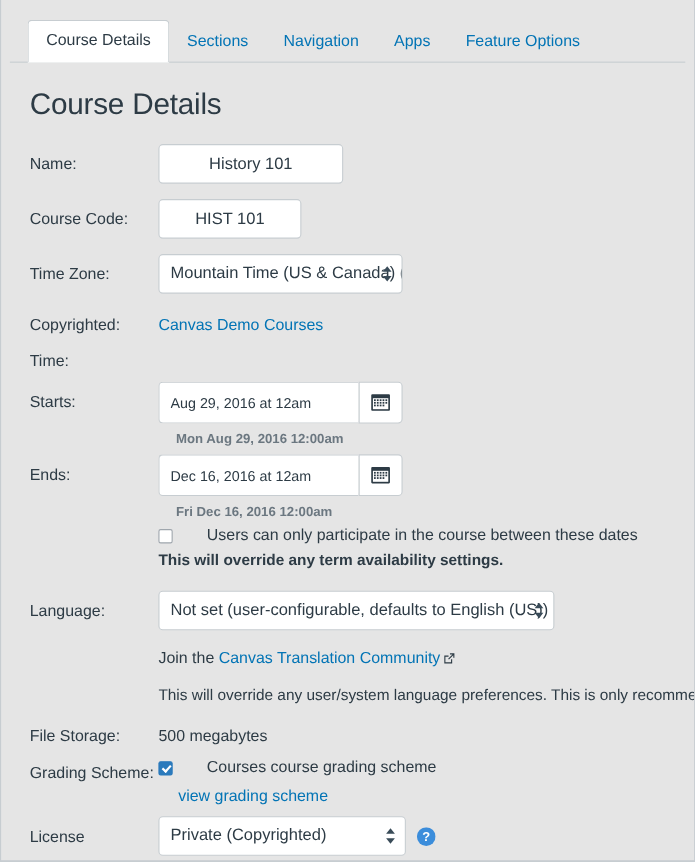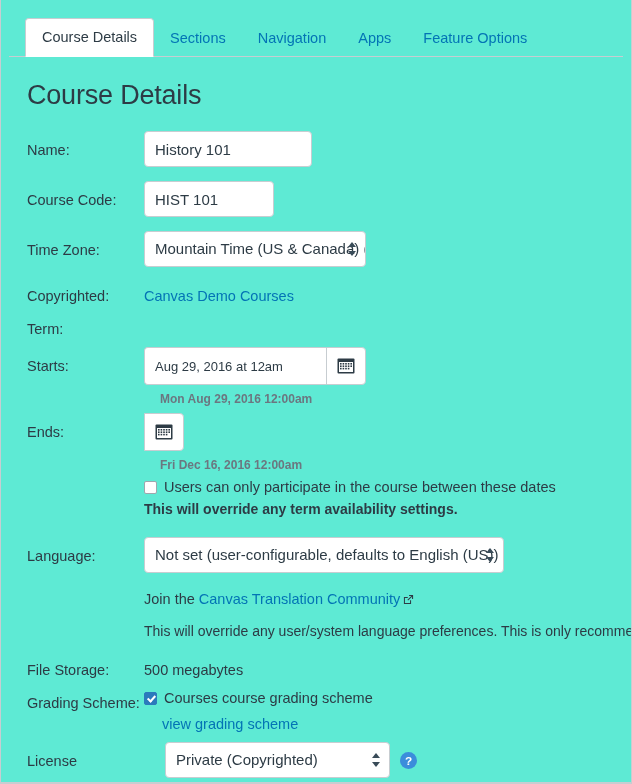--- a/index.html
+++ b/index.html
@@ -17,21 +17,21 @@
   }
 
   #page {
     position: relative;
     width: 632px;
     height: 784px;
     box-sizing: border-box;
     border-left: 1px solid #c7cdd1;
     border-right: 1px solid #c7cdd1;
     border-bottom: 2px solid #c7cdd1;
-    background: #5eead4;
+    background: #e5e5e5;
     overflow: hidden;
   }
 
   
   .tabs {
     position: relative;
     height: 39px;
     margin: 18px 0 0 0;
     padding-left: 24px;
     box-sizing: border-box;
@@ -107,20 +107,21 @@
     box-sizing: border-box;
     height: 36px;
     font-size: 15px;
     font-family: "Liberation Sans", sans-serif;
     color: #2d3b45;
     padding: 0 10px;
     border: 1px solid #c7cdd1;
     border-radius: 4px;
     background: #fff;
     outline: none;
+    text-align: center;
   }
   .txt.name { width: 168px; }
   .txt.code { width: 130px; }
 
   
   .sel {
     position: relative;
     display: inline-block;
     box-sizing: border-box;
     border: 1px solid #c7cdd1;
@@ -163,21 +164,21 @@
   .sel .arrows::before {
     top: 1px;
     border-bottom: 5px solid #394b58;
   }
   .sel .arrows::after {
     bottom: 1px;
     border-top: 5px solid #394b58;
   }
   .sel.tz { width: 222px; }
   .sel.lang { width: 360px; }
-  .sel.license { width: 225px; margin-left: 21px; }
+  .sel.license { width: 225px; }
 
   .plain-value {
     font-size: 14.5px;
     line-height: 20px;
     padding-top: 9px;
     color: #2d3b45;
   }
   .link {
     color: #0374B5;
     text-decoration: none;
@@ -227,20 +228,21 @@
   }
 
   
   .cb-line {
     display: flex;
     align-items: center;
     font-size: 14.5px;
     line-height: 20px;
     color: #2d3b45;
     padding-top: 4px;
+    gap: 24px;
   }
   .cb {
     box-sizing: border-box;
     width: 13px;
     height: 13px;
     border: 1px solid #9fa6ad;
     border-radius: 2px;
     background: #fff;
     margin: 0 7px 0 0;
     flex: 0 0 13px;
@@ -358,21 +360,21 @@
     <div class="row sp-10">
       <div class="label">Copyrighted:</div>
       <div class="field">
         <div class="plain-value">
           <a class="link">Canvas Demo Courses</a>
         </div>
       </div>
     </div>
 
     <div class="row sp-4">
-      <div class="label">Term:</div>
+      <div class="label">Time:</div>
     </div>
 
     <div class="row sp-8">
       <div class="label">Starts:</div>
       <div class="field">
         <div class="date-wrap">
           <input class="date-input" type="text" value="Aug 29, 2016 at 12am" style="">
           <button class="date-btn">
             <svg class="cal-ico" width="18" height="16" viewBox="0 0 18 16">
               <rect x="0.5" y="0.5" width="17" height="15" rx="1" fill="#2d3b45"></rect>
@@ -402,20 +404,21 @@
       <div class="label"></div>
       <div class="field">
         <div class="date-hint">Mon Aug 29, 2016 12:00am</div>
       </div>
     </div>
 
     <div class="row sp-6">
       <div class="label">Ends:</div>
       <div class="field">
         <div class="date-wrap">
+          <input class="date-input" type="text" value="Dec 16, 2016 at 12am" style="">
           <button class="date-btn">
             <svg class="cal-ico" width="18" height="16" viewBox="0 0 18 16">
               <rect x="0.5" y="0.5" width="17" height="15" rx="1" fill="#2d3b45"></rect>
               <rect x="2" y="4" width="14" height="10" fill="#ffffff"></rect>
               <g fill="#2d3b45">
                 <rect x="3" y="5" width="1.6" height="1.6"></rect>
                   <rect x="5.6" y="5" width="1.6" height="1.6"></rect>
                 <rect x="8.2" y="5" width="1.6" height="1.6"></rect>
                   <rect x="10.8" y="5" width="1.6" height="1.6"></rect>
                 <rect x="13.4" y="5" width="1.6" height="1.6"></rect>

